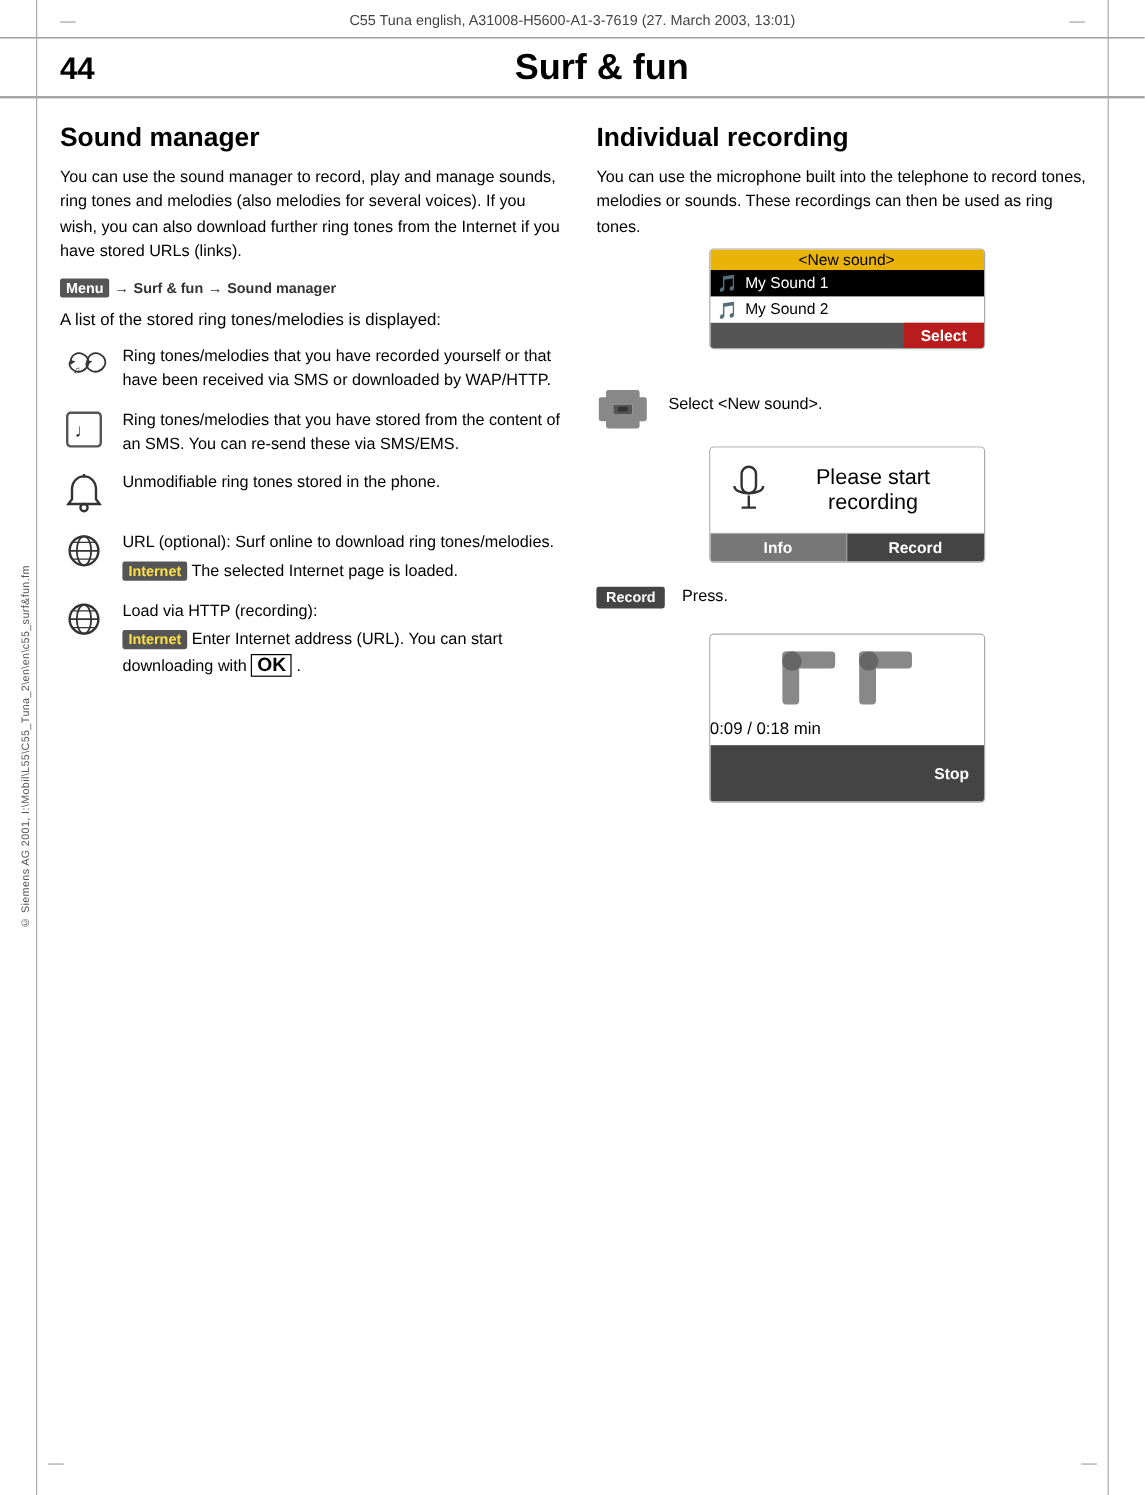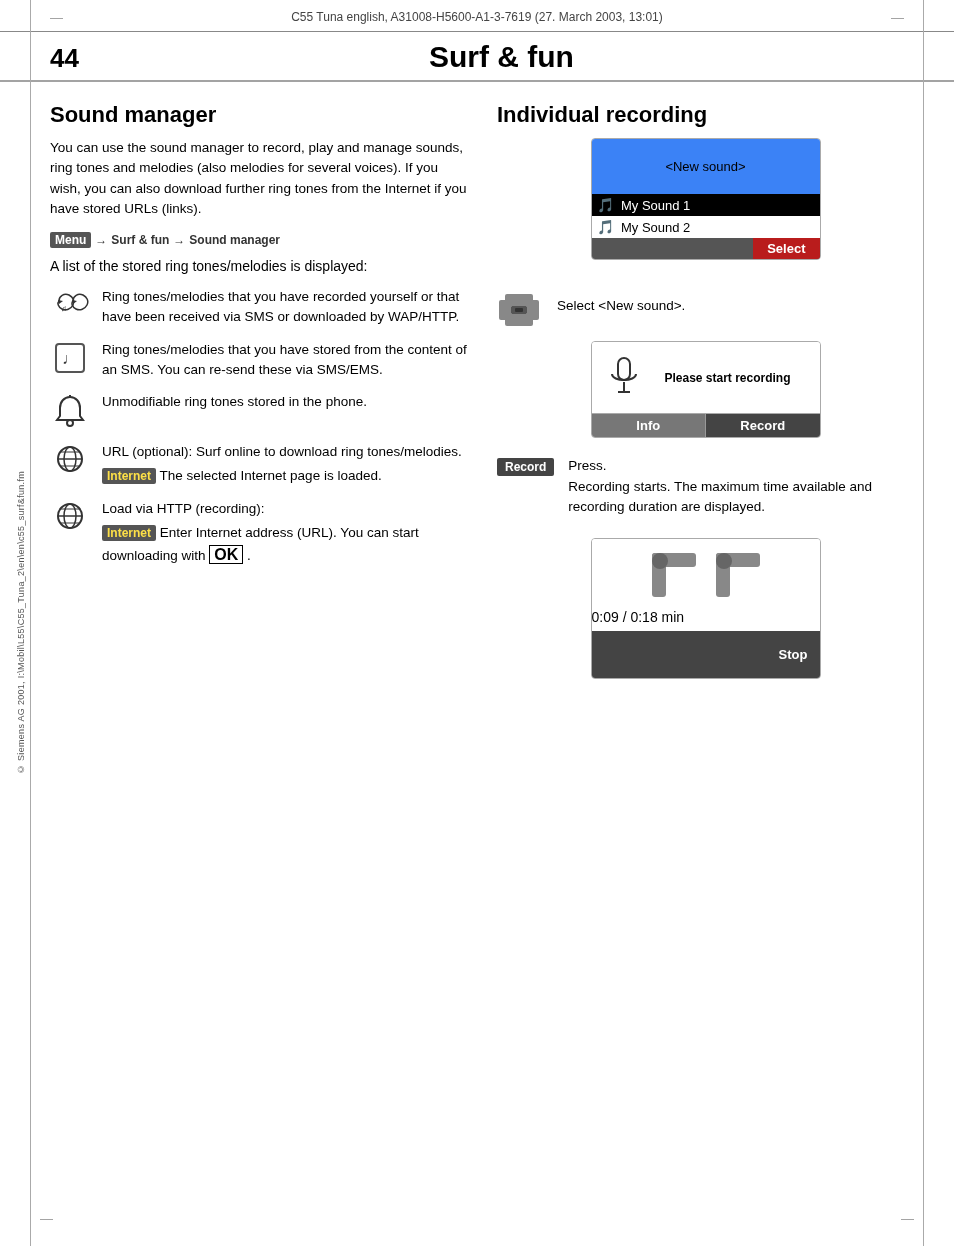--- a/index.html
+++ b/index.html
@@ -124,25 +124,25 @@
       align-items: center;
       padding: 3px 6px;
       font-size: 13px;
       gap: 6px;
     }
     .phone-ui-row.selected {
       background: #000;
       color: #fff;
     }
     .phone-ui-row.header-row {
-      background: #3b82f6;
+      background: #eab308;
       font-size: 13px;
       text-align: center;
       justify-content: center;
-      padding: 20px;
+      padding: 1px;
     }
     .phone-ui-footer {
       background: #555;
       color: #fff;
       display: flex;
       justify-content: flex-end;
     }
     .phone-btn {
       padding: 3px 14px;
       font-size: 13px;
@@ -420,20 +420,21 @@
           </p>
         </div>
       </li>
 
     </ul>
   </div>
 
   <div class="right-col">
     <div class="section-title">Individual recording</div>
 
+    <p class="right-description">You can use the microphone built into the telephone to record tones, melodies or sounds. These recordings can then be used as ring tones.</p>
 
     <div style="display:flex; justify-content:center; margin-bottom:16px;">
       <div class="phone-ui" style="width:230px;">
         <div class="phone-ui-row header-row">
           <span>&lt;New sound&gt;</span>
         </div>
         <div class="phone-ui-row selected">
           <span style="font-size:14px;">🎵</span>
           <span>My Sound 1</span>
         </div>
@@ -469,37 +470,36 @@
         <div class="phone-screen2-body">
 
           <div>
             <svg width="32" height="40" viewBox="0 0 32 40">
               <rect x="10" y="2" width="12" height="22" rx="6" fill="none" stroke="#333" stroke-width="2"></rect>
               <path d="M4,18 C4,26 28,26 28,18" fill="none" stroke="#333" stroke-width="2"></path>
               <line x1="16" y1="26" x2="16" y2="36" stroke="#333" stroke-width="2"></line>
               <line x1="10" y1="36" x2="22" y2="36" stroke="#333" stroke-width="2"></line>
             </svg>
           </div>
-          <div style="font-size:12px; font-weight:bold; text-align:center; flex:1;">
+          <div style="font-size:18px; font-weight:normal; text-align:center; flex:1;">
             <span>Please start recording</span>
           </div>
         </div>
         <div class="phone-screen2-footer">
           <div class="phone-footer-btn" style="background:#777;">Info</div>
           <div class="phone-footer-divider"></div>
           <div class="phone-footer-btn" style="background:#444;">Record</div>
         </div>
       </div>
     </div>
 
     <div style="display:flex; align-items:flex-start; gap:10px; margin-bottom:8px;">
       <span class="record-btn-inline">Record</span>
       <div>
         <p class="press-text">Press.</p>
-        <p class="recording-desc">Recording starts. The maximum time available and recording duration are displayed.</p>
       </div>
     </div>
 
     <div style="display:flex; justify-content:center; margin-top:10px;">
       <div class="phone-nav-screen" style="width:230px;">
         <div class="nav-keys-area">
 
           <div style="position:relative; width:44px; height:44px;">
             <div class="cross-h"></div>
             <div class="cross-v"></div>

